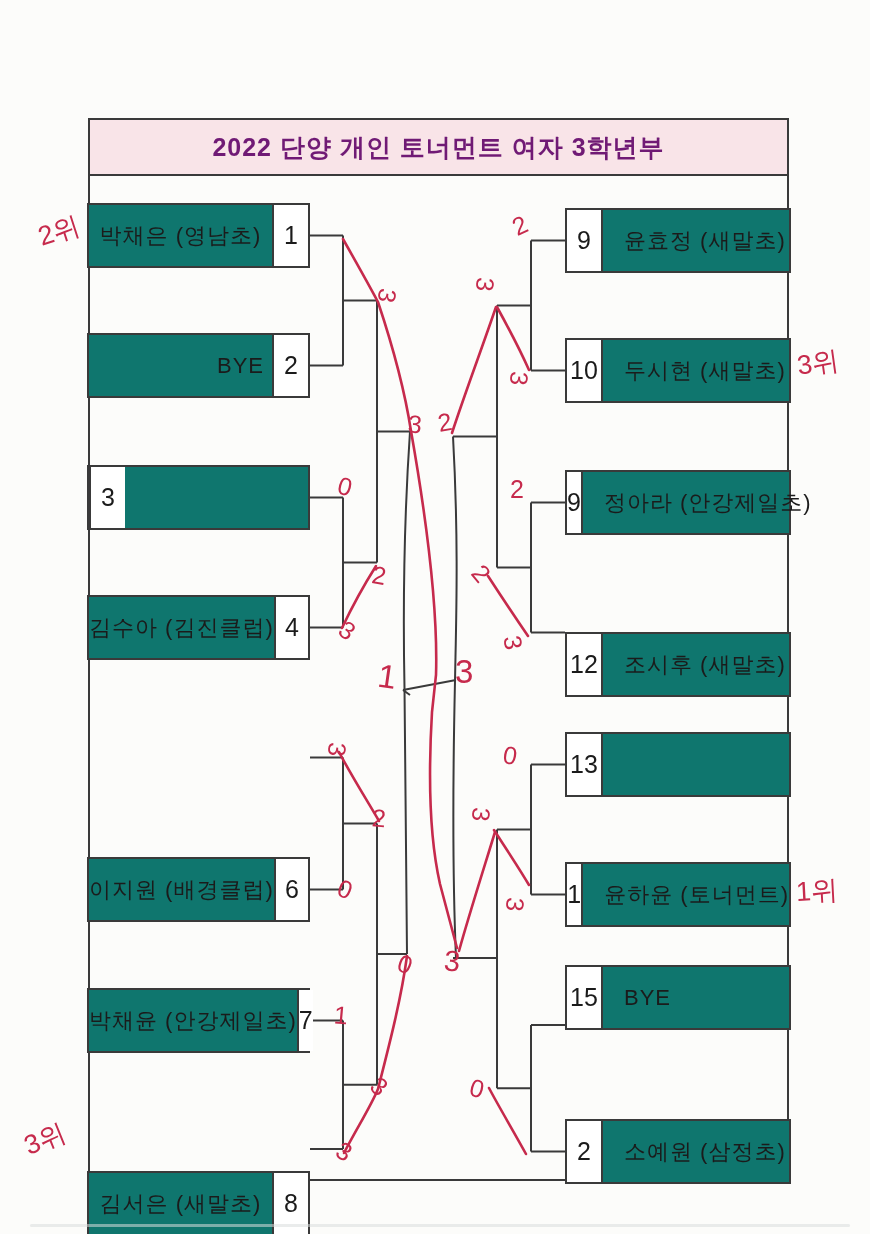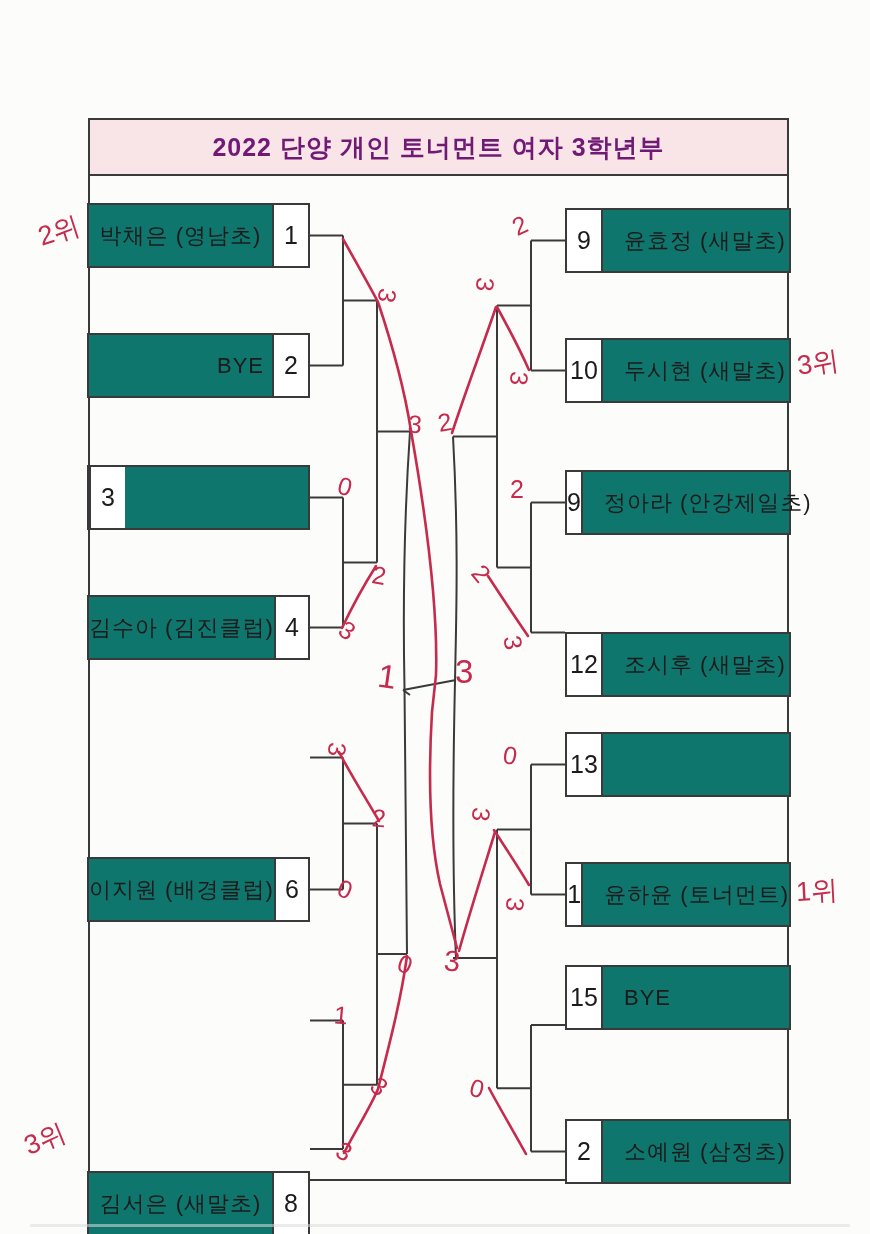--- a/index.html
+++ b/index.html
@@ -111,20 +111,24 @@
     <div class="seedcell">3</div>
   </div>
   <div class="pbox left" style="top:595px">
     <div class="name">김수아 (김진클럽)</div>
     <div class="seedcell">4</div>
   </div>
   <div class="pbox left" style="top:857px">
     <div class="name">이지원 (배경클럽)</div>
     <div class="seedcell">6</div>
   </div>
+  <div class="pbox left" style="top:988px">
+    <div class="name">박채윤 (안강제일초)</div>
+    <div class="seedcell">7</div>
+  </div>
   <div class="pbox left" style="top:1171px">
     <div class="name">김서은 (새말초)</div>
     <div class="seedcell">8</div>
   </div>
 
   <div class="pbox right" style="top:208px">
     <div class="seedcell">9</div>
     <div class="name">윤효정 (새말초)</div>
   </div>
   <div class="pbox right" style="top:338px">

